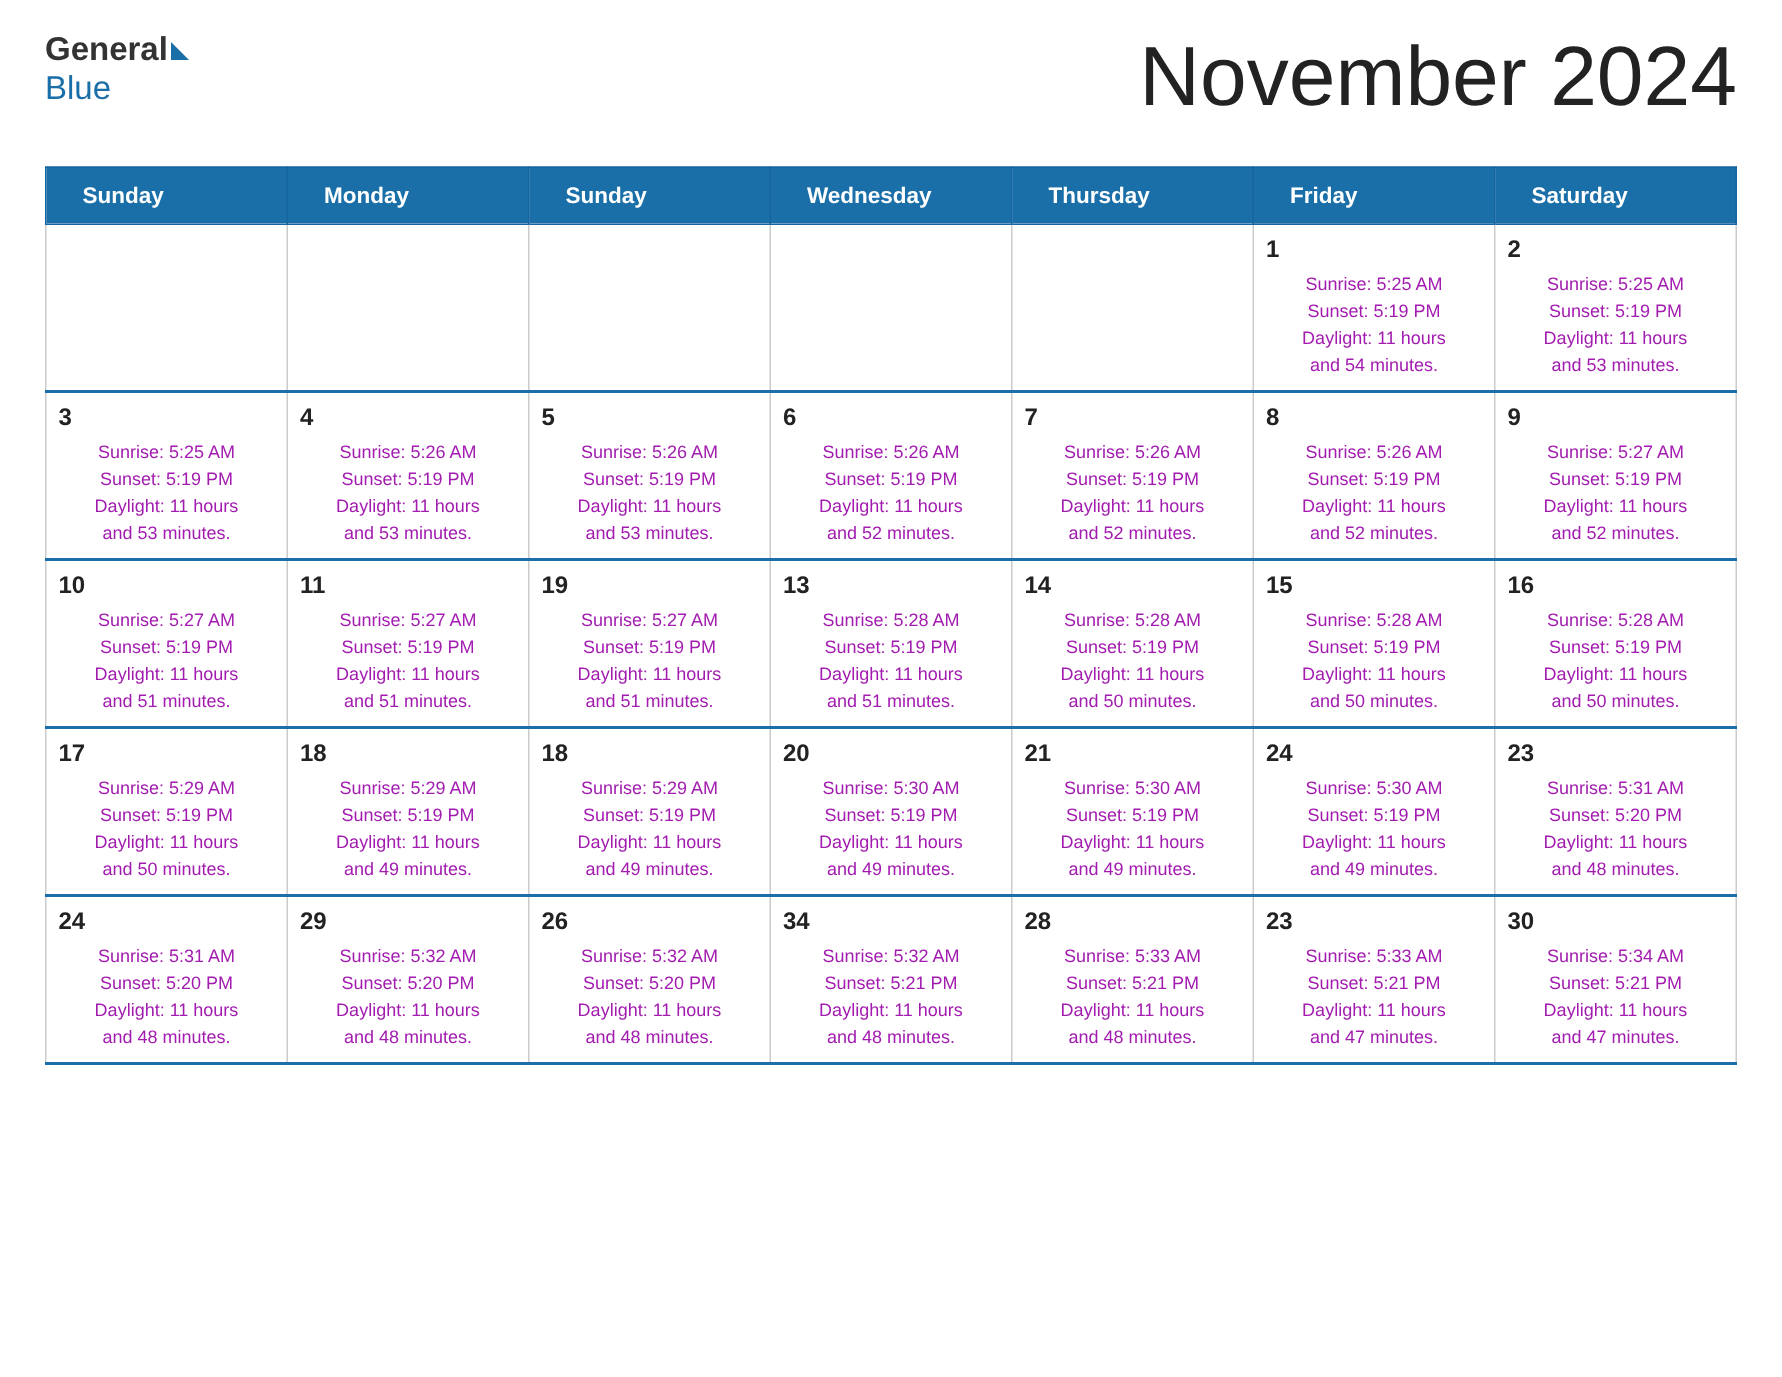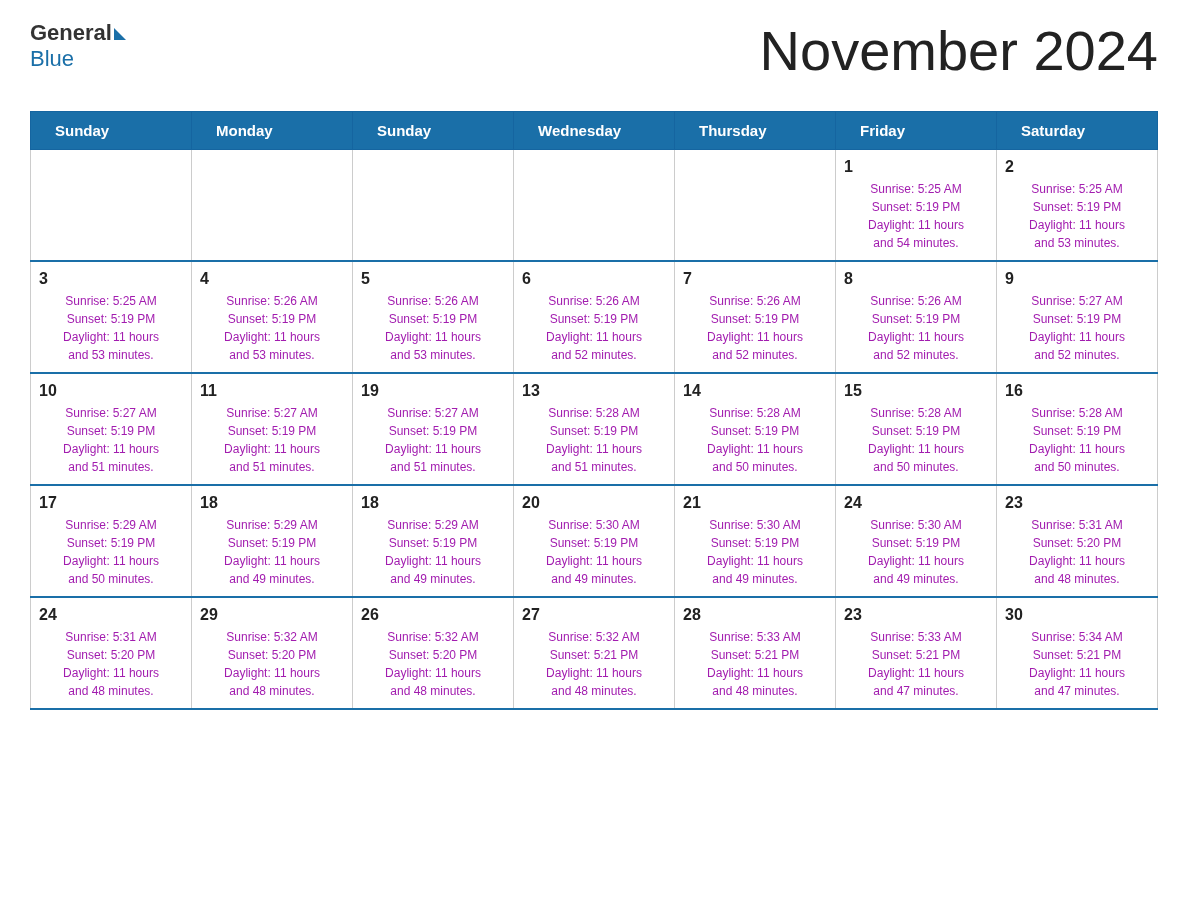--- a/index.html
+++ b/index.html
@@ -244,21 +244,21 @@
         </td>
         <td>
           <div class="day-number">29</div>
           <div class="day-info">Sunrise: 5:32 AM<br>Sunset: 5:20 PM<br>Daylight: 11 hours<br>and 48 minutes.</div>
         </td>
         <td>
           <div class="day-number">26</div>
           <div class="day-info">Sunrise: 5:32 AM<br>Sunset: 5:20 PM<br>Daylight: 11 hours<br>and 48 minutes.</div>
         </td>
         <td>
-          <div class="day-number">27</div>
+          <div class="day-number">34</div>
           <div class="day-info">Sunrise: 5:32 AM<br>Sunset: 5:21 PM<br>Daylight: 11 hours<br>and 48 minutes.</div>
         </td>
         <td>
           <div class="day-number">28</div>
           <div class="day-info">Sunrise: 5:33 AM<br>Sunset: 5:21 PM<br>Daylight: 11 hours<br>and 48 minutes.</div>
         </td>
         <td>
           <div class="day-number">23</div>
           <div class="day-info">Sunrise: 5:33 AM<br>Sunset: 5:21 PM<br>Daylight: 11 hours<br>and 47 minutes.</div>
         </td>

